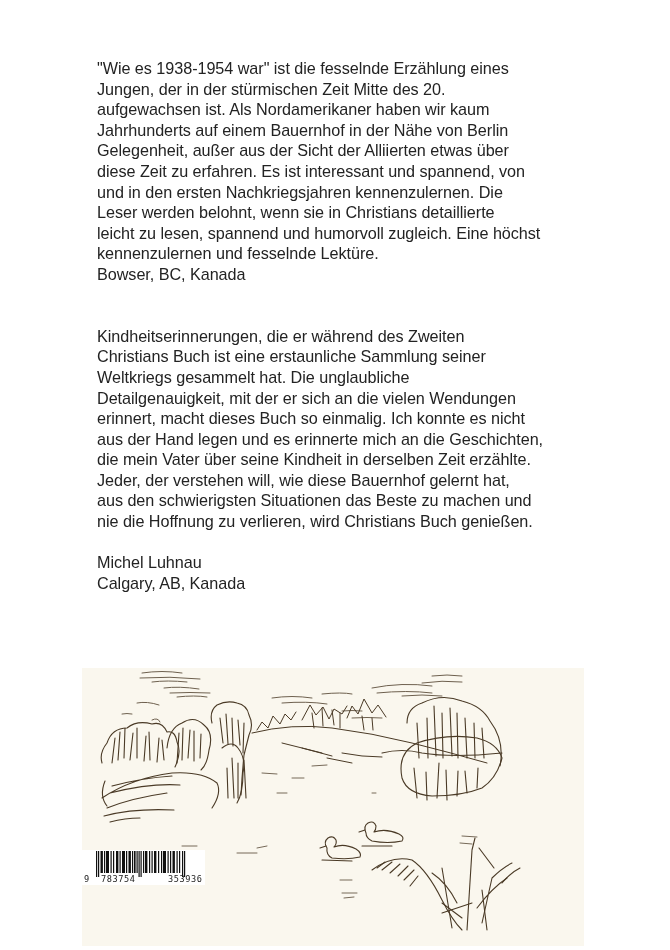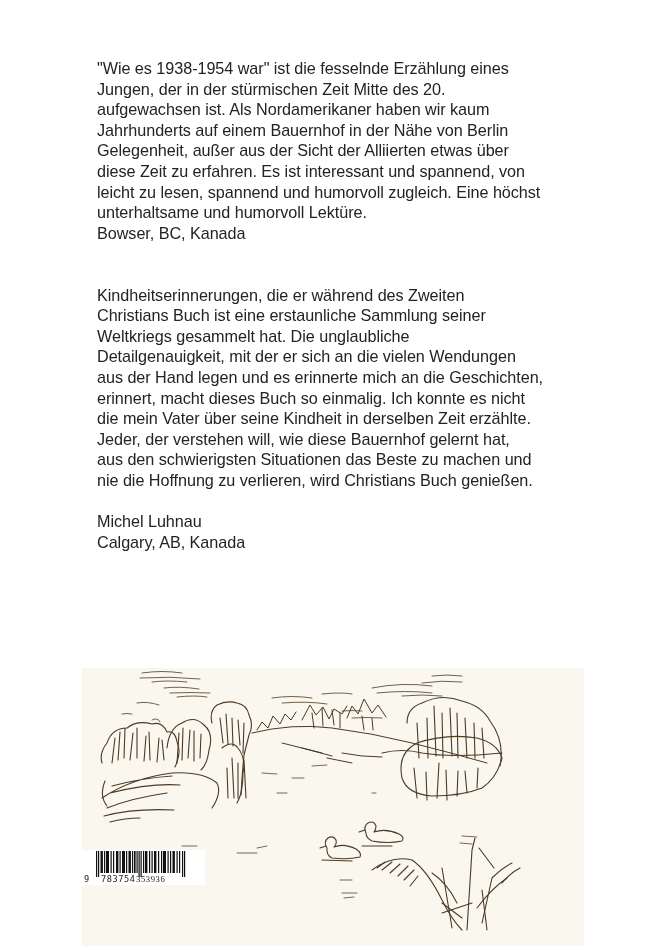--- a/index.html
+++ b/index.html
@@ -25,50 +25,52 @@
     background: #ffffff;
   }
   .barcode svg { position: absolute; left: 0; top: 0; }
   .barcode-digits {
     position: absolute; left: 2px; top: 24px; width: 120px; height: 10px;
     font-family: "DejaVu Sans Mono", "Liberation Mono", monospace;
     font-size: 8.6px; line-height: 10px; color: #222; white-space: pre;
   }
   .bd-first { position: absolute; left: 0; top: 0; }
   .bd-left { position: absolute; left: 17px; top: 0; letter-spacing: 0.6px; }
-  .bd-right { position: absolute; left: 52px; top: 0; letter-spacing: 0.6px; font-family: Liberation Serif, serif; }
+  .bd-right { position: absolute; left: 84px; top: 0; letter-spacing: 0.6px; }
 </style>
 </head>
 <body>
 
 <div class="page">
 
   <div class="text-block">
 
     <div class="para">
       <span class="line">"Wie es 1938-1954 war" ist die fesselnde Erzählung eines</span>
       <span class="line">Jungen, der in der stürmischen Zeit Mitte des 20.</span>
       <span class="line">aufgewachsen ist. Als Nordamerikaner haben wir kaum</span>
       <span class="line">Jahrhunderts auf einem Bauernhof in der Nähe von Berlin</span>
       <span class="line">Gelegenheit, außer aus der Sicht der Alliierten etwas über</span>
       <span class="line">diese Zeit zu erfahren. Es ist interessant und spannend, von</span>
+      <span class="line">und in den ersten Nachkriegsjahren kennenzulernen. Die</span>
+      <span class="line">Leser werden belohnt, wenn sie in Christians detaillierte</span>
       <span class="line">leicht zu lesen, spannend und humorvoll zugleich. Eine höchst</span>
-      <span class="line">unterhaltsame und humorvoll Lektüre.</span>
+      <span class="line">kennenzulernen und fesselnde Lektüre.</span>
       <span class="line">Bowser, BC, Kanada</span>
     </div>
 
     <div class="gap2"></div>
 
     <div class="para">
       <span class="line">Kindheitserinnerungen, die er während des Zweiten</span>
       <span class="line">Christians Buch ist eine erstaunliche Sammlung seiner</span>
       <span class="line">Weltkriegs gesammelt hat. Die unglaubliche</span>
       <span class="line">Detailgenauigkeit, mit der er sich an die vielen Wendungen</span>
+      <span class="line">erinnert, macht dieses Buch so einmalig. Ich konnte es nicht</span>
       <span class="line">aus der Hand legen und es erinnerte mich an die Geschichten,</span>
-      <span class="line">erinnert, macht dieses Buch so einmalig. Ich konnte es nicht</span>
       <span class="line">die mein Vater über seine Kindheit in derselben Zeit erzählte.</span>
       <span class="line">Jeder, der verstehen will, wie diese Bauernhof gelernt hat,</span>
       <span class="line">aus den schwierigsten Situationen das Beste zu machen und</span>
       <span class="line">nie die Hoffnung zu verlieren, wird Christians Buch genießen.</span>
     </div>
 
     <div class="gap1"></div>
 
     <div class="para">
       <span class="line">Michel Luhnau</span>

